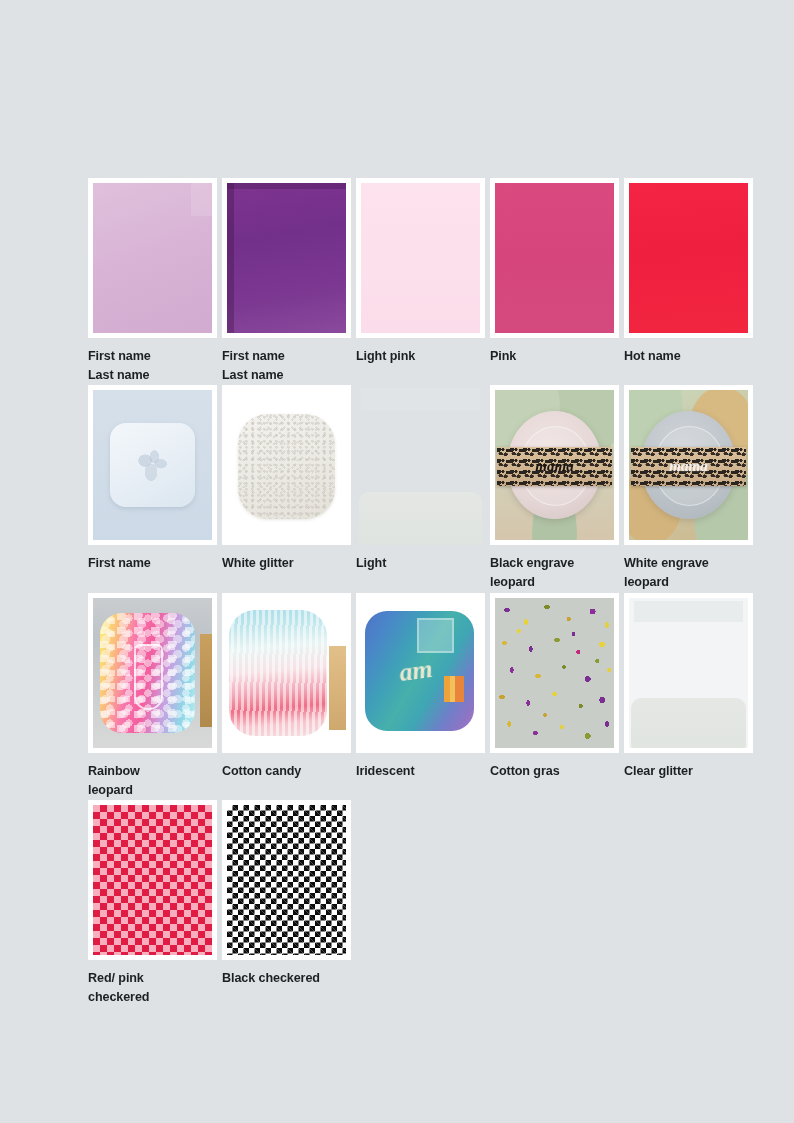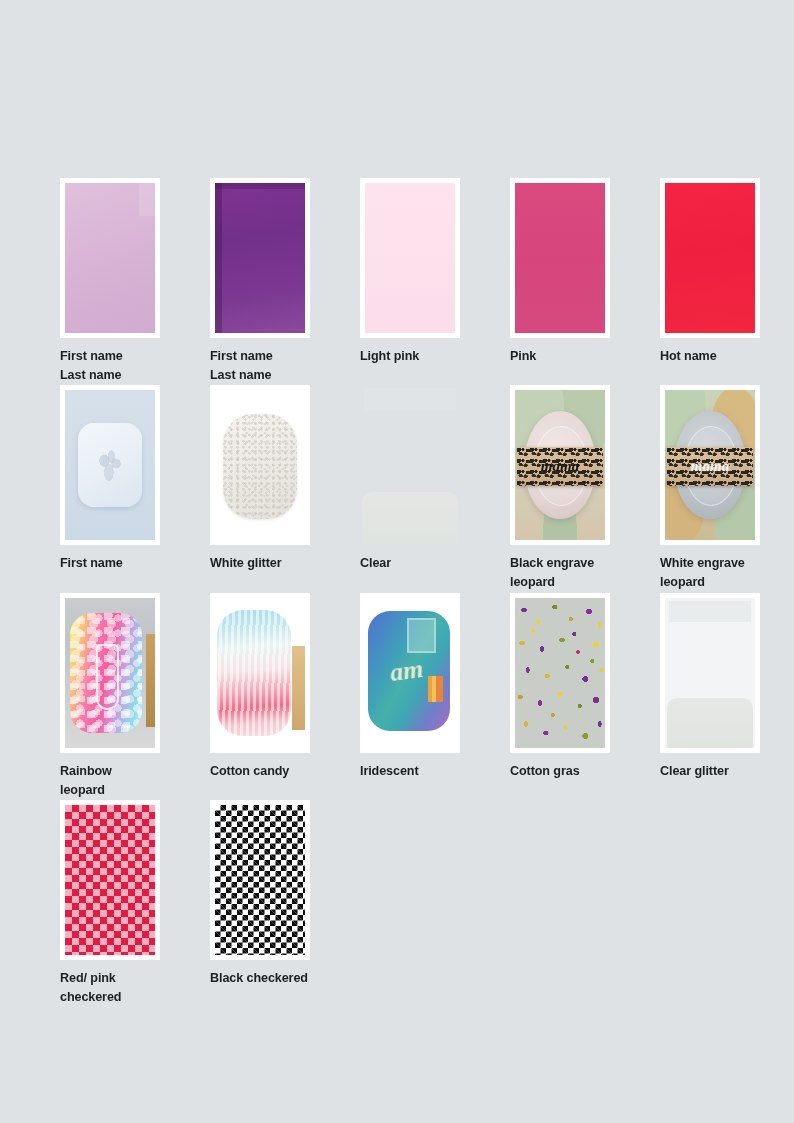--- a/index.html
+++ b/index.html
@@ -11,37 +11,37 @@
     width: 794px;
     height: 1123px;
     background: #dee2e5;
     font-family: "Liberation Sans", sans-serif;
     overflow: hidden;
     position: relative;
   }
 
   #swatch-grid {
     position: absolute;
-    left: 60px;
+    left: 88px;
     top: 178px;
     width: 652px;
     display: grid;
     grid-template-columns: repeat(5, 134px);
-    column-gap: 16px;
+    column-gap: 0px;
     grid-auto-rows: auto;
   }
 
   .swatch-cell {
     width: 134px;
     box-sizing: border-box;
     padding-right: 14px;
   }
 
   .swatch-frame {
-    width: 100px;
+    width: 129px;
     height: 160px;
     background: #ffffff;
     box-sizing: border-box;
     padding: 5px;
     position: relative;
     overflow: hidden;
   }
   .swatch-frame.noframe {
     background: transparent;
     padding: 0;
@@ -446,21 +446,21 @@
       </div>
       <div class="swatch-label">White glitter</div>
     </div>
     <div class="swatch-cell">
       <div class="swatch-frame noframe">
         <div class="swatch-art art-clear">
           <div class="clear-top"></div>
           <div class="clear-shape"></div>
         </div>
       </div>
-      <div class="swatch-label">Clear</div>
+      <div class="swatch-label">Light</div>
     </div>
     <div class="swatch-cell">
       <div class="swatch-frame">
         <div class="swatch-art art-photo-bg1">
           <div class="plate">
             <div class="plate-inner"></div>
           </div>
           <div class="napkin-band">
             <div class="band-word">mama</div>
           </div>

